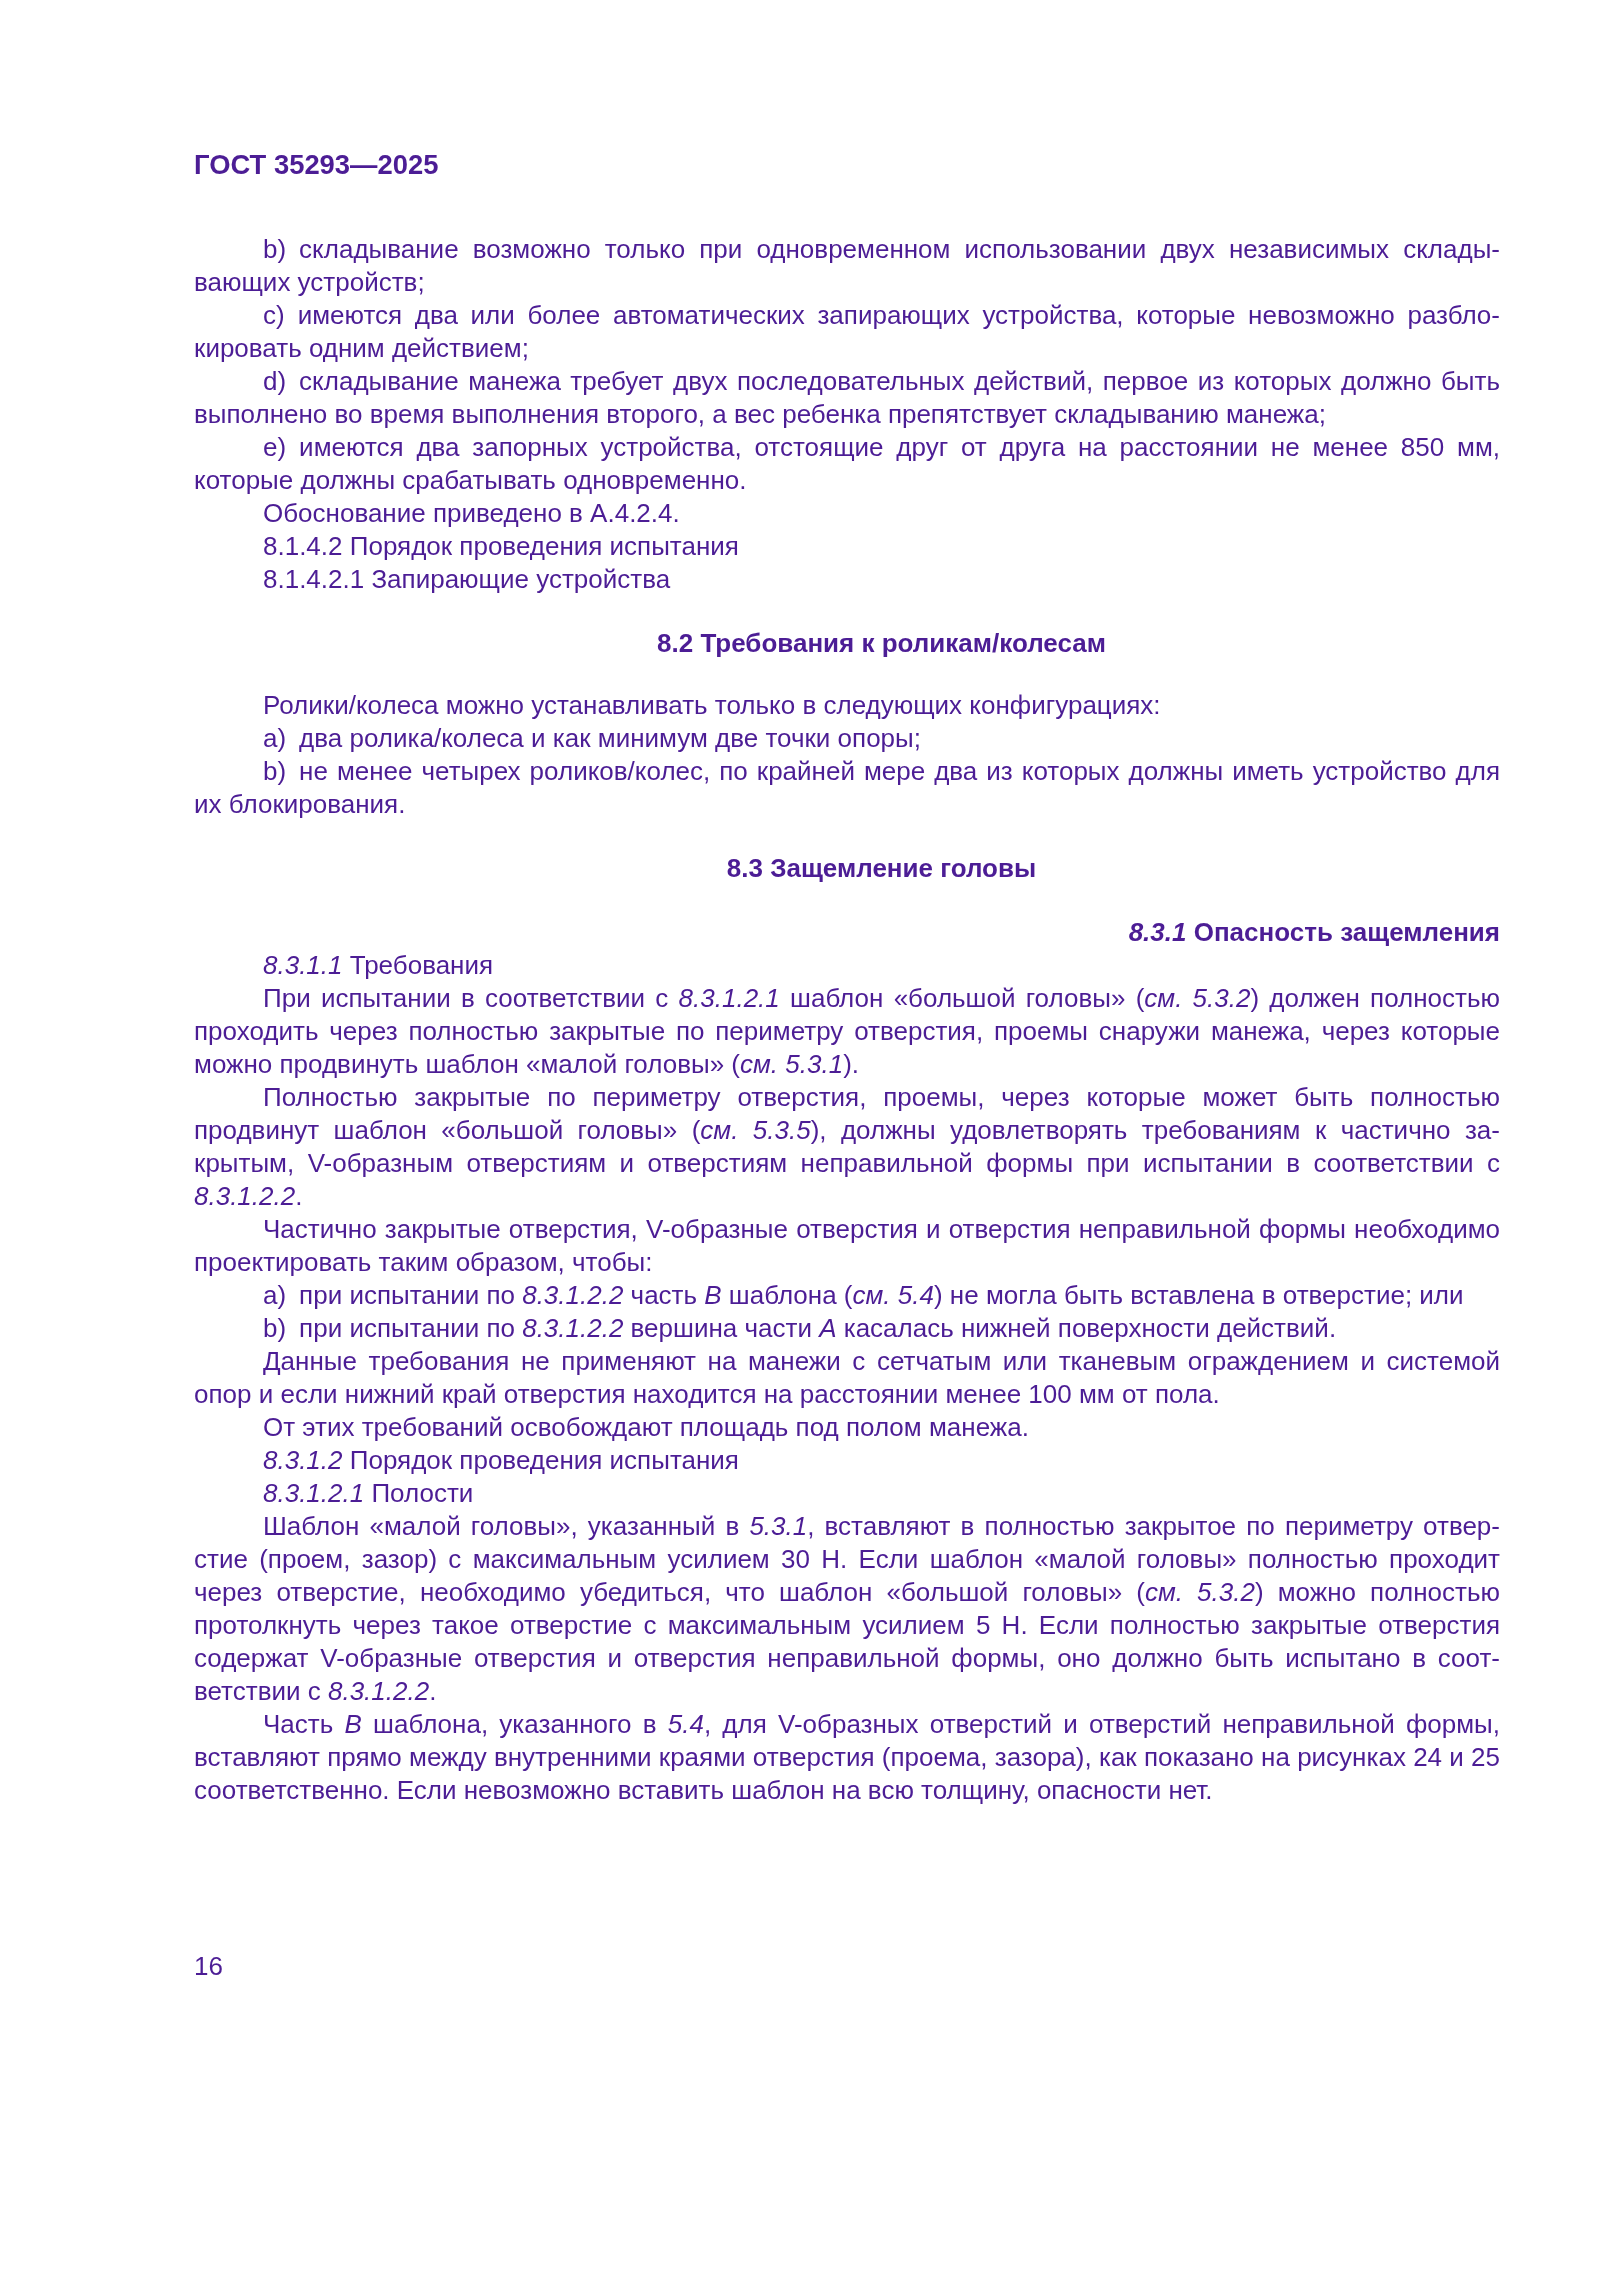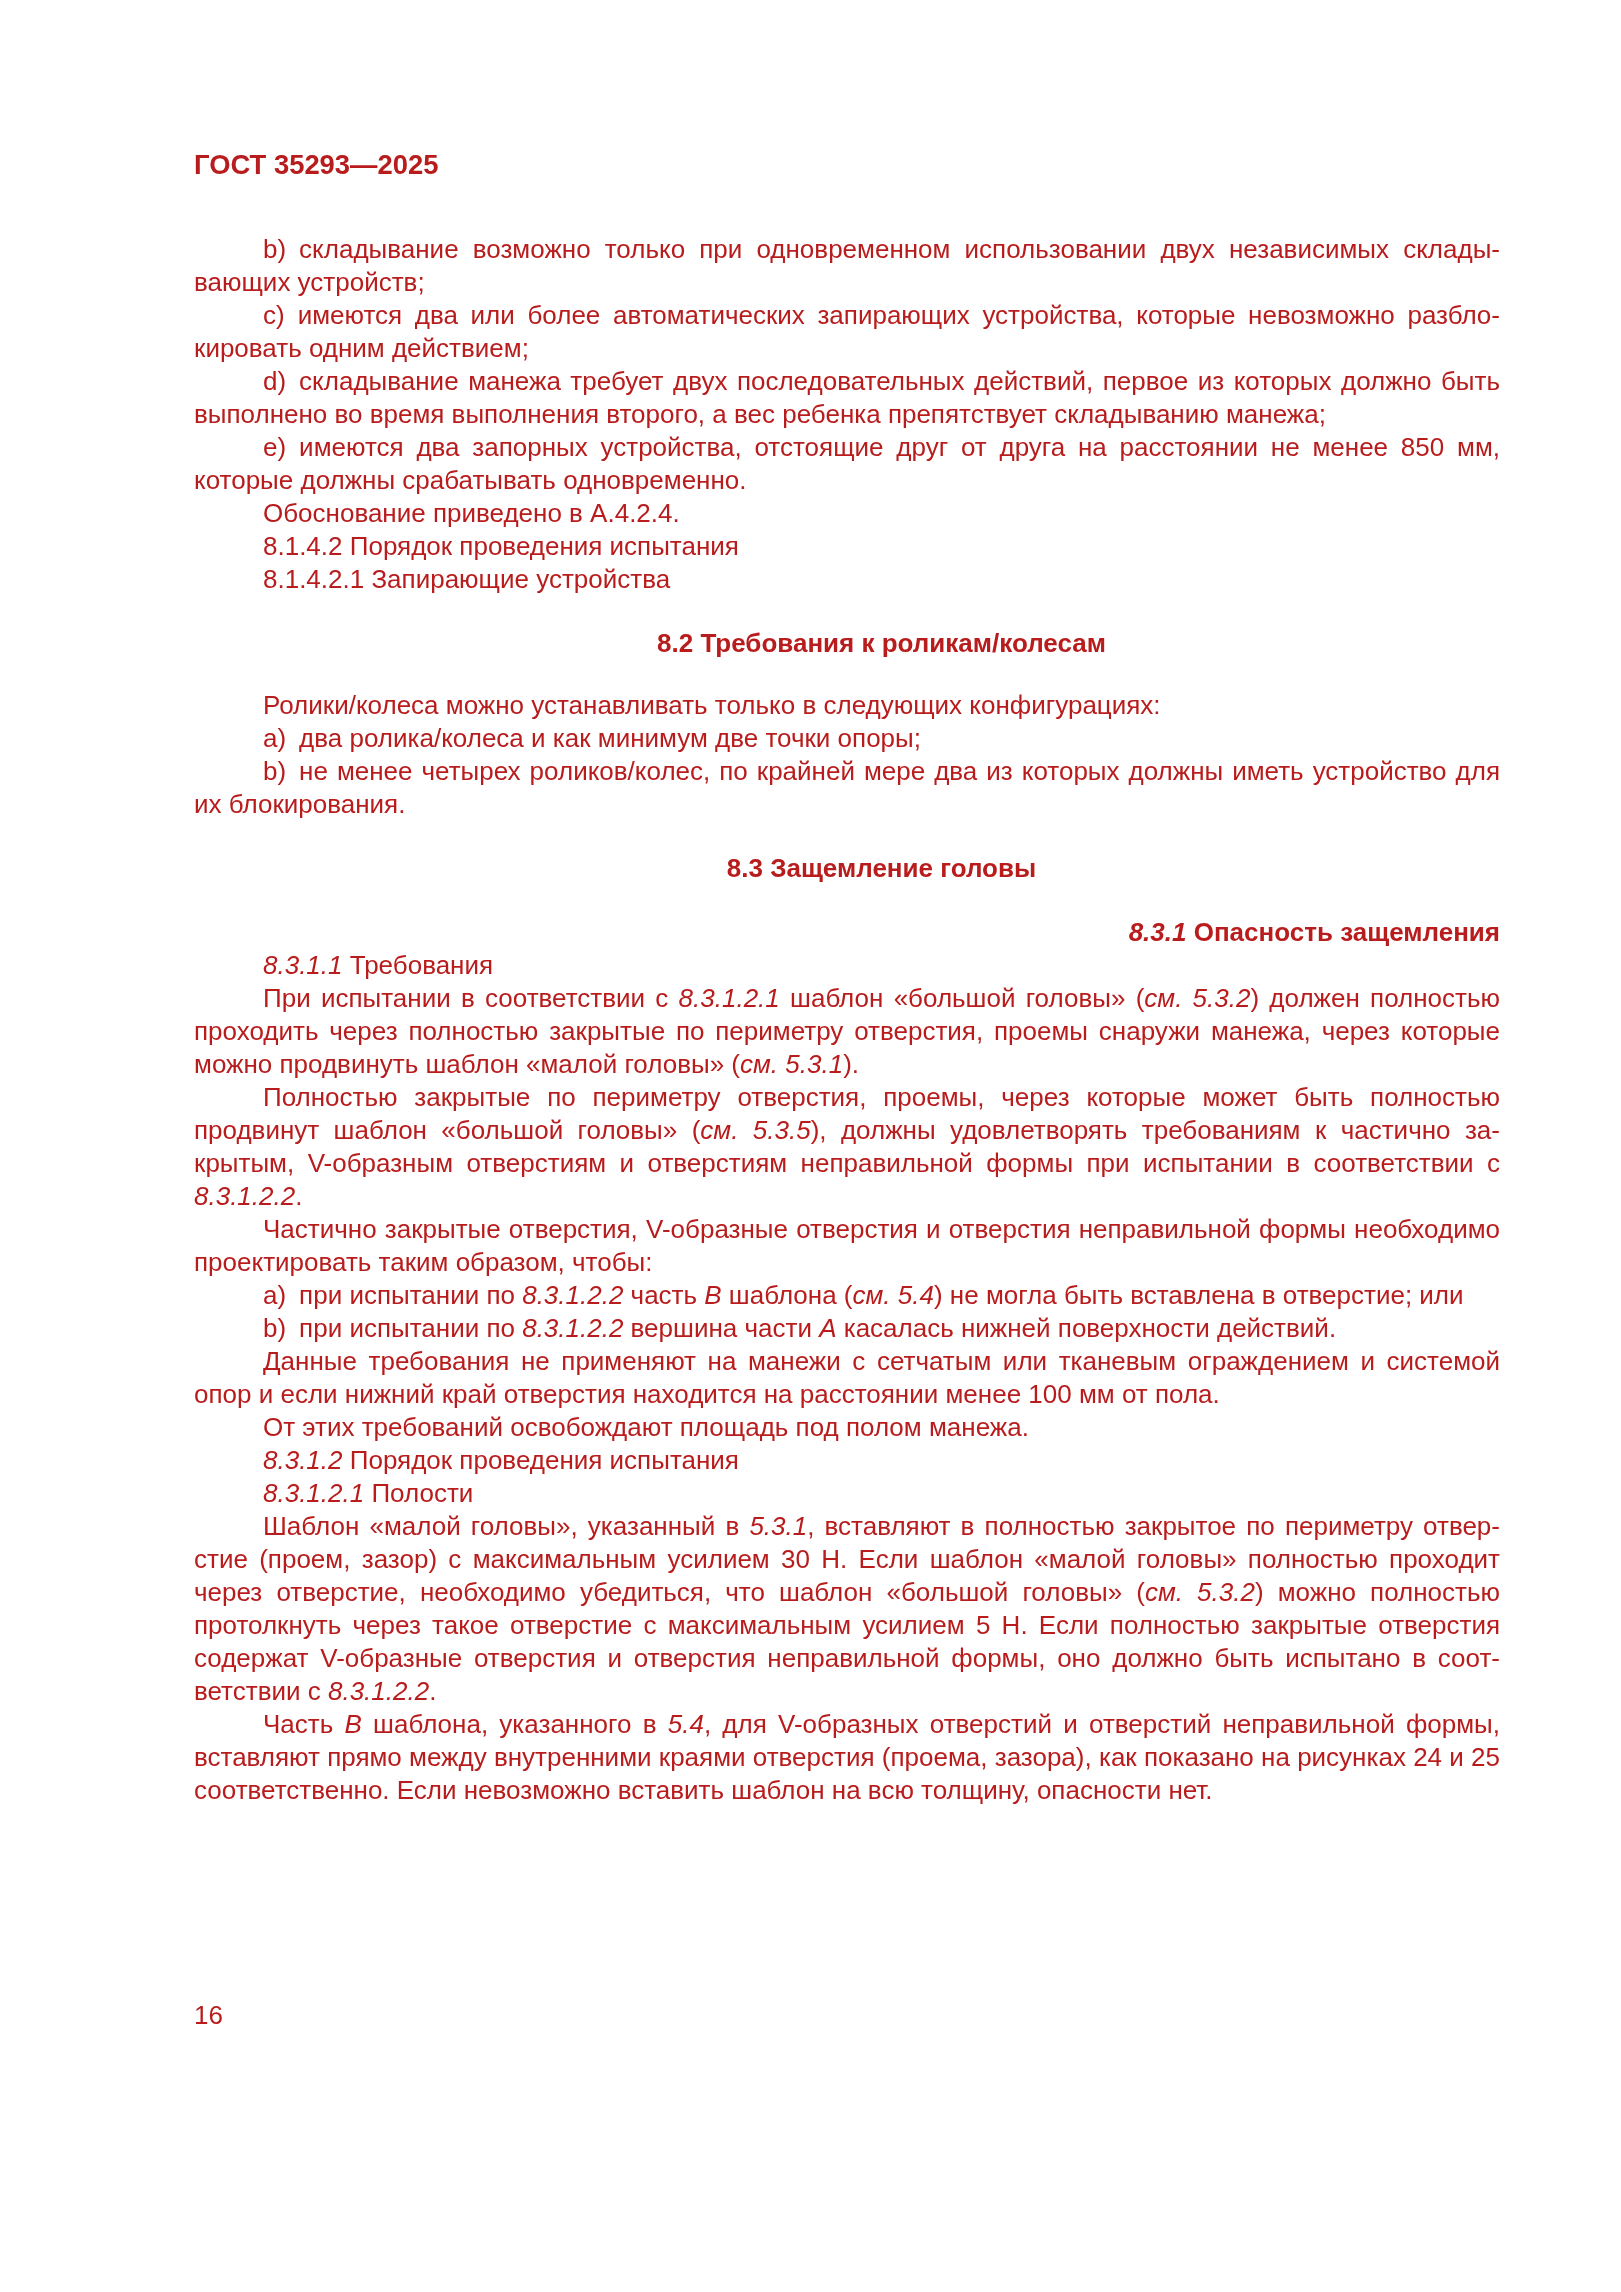--- a/index.html
+++ b/index.html
@@ -1,21 +1,21 @@
 <!DOCTYPE html>
 <html lang="ru"><head>
 <meta charset="utf-8">
 <style>
   html, body { margin: 0; padding: 0; background: #ffffff; }
   .page {
     position: relative;
     width: 1621px;
     height: 2293px;
     background: #ffffff;
-    color: #b91c1c;
+    color: #4c1d95;
     font-family: "Liberation Sans", "DejaVu Sans", sans-serif;
     overflow: hidden;
   }
   .doc-header {
     position: absolute;
     left: 194px;
     top: 149px;
     font-size: 27.4px;
     font-weight: bold;
     white-space: nowrap;
@@ -40,21 +40,21 @@
   .doc-body p.h3 {
     font-weight: bold;
     text-align: right;
     margin-top: 31px;
   }
   .it  { font-style: italic; }
   .bit { font-style: italic; font-weight: bold; }
   .page-number {
     position: absolute;
     left: 194px;
-    top: 2000px;
+    top: 1951px;
     font-size: 26px;
   }
 </style>
 </head>
 <body>
 
 <div class="page">
   <div class="doc-header">ГОСТ 35293—2025</div>
 
   <div class="doc-body">

